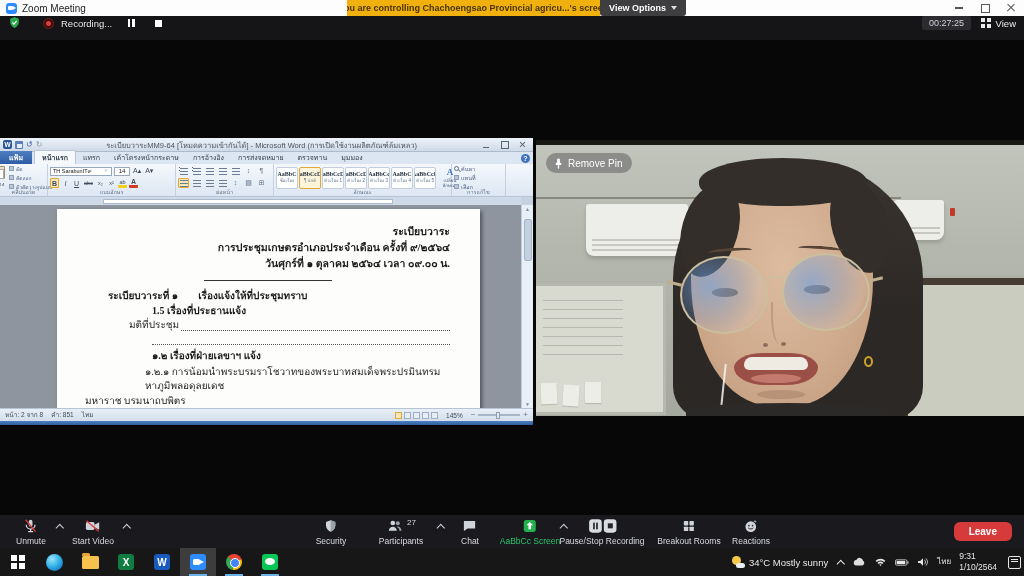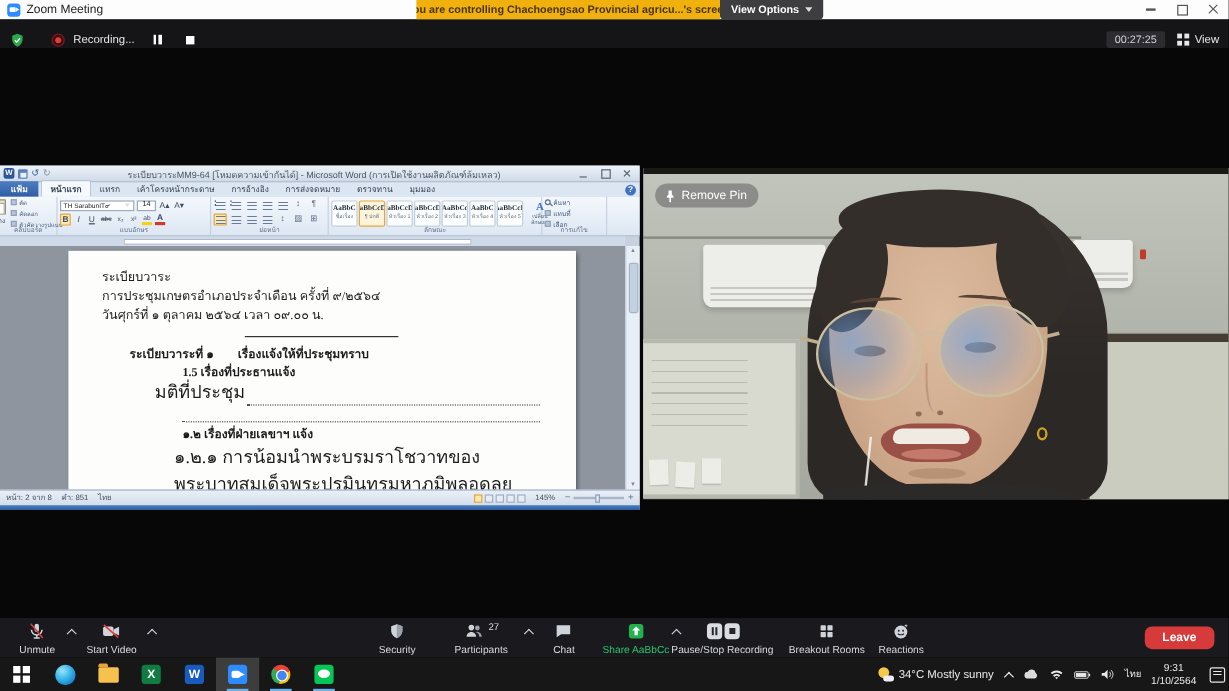--- a/index.html
+++ b/index.html
@@ -20,21 +20,21 @@
     font-size:9px;font-weight:bold;display:flex;align-items:center;justify-content:center;gap:5px;border-radius:0 0 3px 3px;cursor:pointer}
   .caret-down{width:0;height:0;border-left:3.5px solid transparent;border-right:3.5px solid transparent;border-top:4px solid #ddd}
   .win-controls{position:absolute;right:0;top:0;height:16px;display:flex}
   .wc{width:26px;height:16px;display:flex;align-items:center;justify-content:center;position:relative}
   .wc-min::after{content:"";width:8px;height:1.5px;background:#555}
   .wc-max::after{content:"";width:7px;height:7px;border:1.2px solid #555}
   .wc-close::before,.wc-close::after{content:"";position:absolute;width:10px;height:1.4px;background:#555}
   .wc-close::before{transform:rotate(45deg)}.wc-close::after{transform:rotate(-45deg)}
 
   
-  .controlbar{position:absolute;top:16px;left:0;right:0;height:24px;background:#151517;z-index:29;display:flex;align-items:flex-end}
+  .controlbar{position:absolute;top:16px;left:0;right:0;height:24px;background:#151517;z-index:29;display:flex;align-items:flex-start}
   .shield-ok{margin-left:8px}
   .rec-group{display:flex;align-items:center;gap:7px;margin-left:22px}
   .rec-dot{width:11px;height:11px;border-radius:50%;background:#3b0d0d;border:1.5px solid #7a1d1d;position:relative}
   .rec-dot::after{content:"";position:absolute;inset:2px;border-radius:50%;background:#e23b3b}
   .rec-label{color:#e6e6e6;font-size:9.5px}
   .rec-btn{width:16px;height:14px;display:flex;align-items:center;justify-content:center;gap:2px;cursor:pointer;margin-left:4px}
   .rec-btn .bar{width:2.5px;height:8px;background:#fff}
   .rec-btn .sq{width:7px;height:7px;background:#fff}
   .cb-right{margin-left:auto;display:flex;align-items:center;gap:10px;margin-right:8px}
   .timerbox{background:#2c2c30;border-radius:2px;padding:2px 7px;font-size:9px;color:#cfd2d8}
@@ -115,24 +115,24 @@
   .erow{display:flex;align-items:center;gap:2px;font-size:5.5px;color:#44597a}
   .mag{width:5px;height:5px;border:1px solid #5f7188;border-radius:50%;position:relative}
   .mag::after{content:"";position:absolute;right:-2px;bottom:-1px;width:2.5px;height:1px;background:#5f7188;transform:rotate(45deg)}
 
   .w-ruler{position:absolute;top:59px;left:0;right:12px;height:8px;background:#cfdae8}
   .w-ruler .band{position:absolute;left:103px;width:290px;top:1.5px;bottom:1.5px;background:#fff;border:0.5px solid #aebbcd}
 
   .w-doc{position:absolute;top:67px;bottom:17px;left:0;right:12px;background:#8e959f;overflow:hidden}
   .page{position:absolute;left:57px;top:4px;width:423px;height:420px;background:#fdfdfc;box-shadow:2px 2px 4px rgba(0,0,0,.45);
     padding:15px 30px 0 28px;font-family:"Liberation Serif","DejaVu Serif",serif;color:#1c1c1c}
-  .t-c{text-align:left;font-weight:normal;font-size:10.5px;line-height:1.5}
+  .t-c{text-align:right;font-weight:bold;font-size:10.5px;line-height:1.5}
   .divider{width:128px;border-top:1.2px solid #333;margin:9px auto 7px}
   .agendarow{display:flex;gap:20px;margin-left:23px;font-weight:bold;font-size:10px;line-height:1.5}
-  .bline{font-size:15px;line-height:1.45}
+  .bline{font-size:10px;line-height:1.45}
   .ind1{margin-left:67px;font-weight:bold;font-size:10px;line-height:1.5}
   .resrow{display:flex;align-items:flex-end;margin-left:44px}
   .dotfill{flex:1;border-bottom:1.3px dotted #555;margin:0 0 2px 2px}
   .dotline{margin-left:67px;height:12px;border-bottom:1.3px dotted #555}
   .ind2{margin-left:60px}
 
   .w-scroll{position:absolute;top:67px;bottom:17px;right:0;width:12px;background:#e9eff6;border-left:1px solid #c0ccd9}
   .w-scroll .arr{position:absolute;left:0;right:0;text-align:center;font-size:5px;color:#7a8ba0}
   .w-scroll .up{top:1px}.w-scroll .dn{bottom:1px}
   .w-thumb{position:absolute;left:1.5px;right:1.5px;top:14px;height:42px;background:#c3d0e0;border:1px solid #a5b4c7;border-radius:2px}
@@ -243,21 +243,21 @@
   .lineapp::after{content:"";position:absolute;left:3px;top:4px;width:10px;height:7px;background:#fff;border-radius:50%}
   .tray{margin-left:auto;display:flex;align-items:center;gap:8px;padding-right:3px;color:#e8e8e8}
   .weather{display:flex;align-items:center;gap:5px;font-size:9.5px;cursor:pointer}
   .sunico{width:12px;height:12px;position:relative}
   .sunico::before{content:"";position:absolute;left:0;top:0;width:9px;height:9px;border-radius:50%;background:#f7c948}
   .sunico::after{content:"";position:absolute;right:-1px;bottom:0;width:9px;height:5.5px;border-radius:5px;background:#ecf0f4}
   .tray-chev{width:8px;height:8px;position:relative;cursor:pointer}
   .tray-chev::after{content:"";position:absolute;left:1.5px;top:2.5px;width:4.5px;height:4.5px;border-left:1.4px solid #e8e8e8;border-top:1.4px solid #e8e8e8;transform:rotate(45deg)}
   .tico{display:flex;align-items:center;justify-content:center;cursor:pointer}
   .langind{font-size:8px;line-height:1}
-  .clock{text-align:center;font-size:8.5px;line-height:1.3;cursor:pointer}
+  .clock{text-align:left;font-size:8.5px;line-height:1.3;cursor:pointer}
   .notif{width:13px;height:13px;border:1.2px solid #e8e8e8;border-radius:2px;position:relative;margin-left:3px;cursor:pointer}
   .notif::after{content:"";position:absolute;left:2px;top:2.5px;width:7px;height:5px;
     background:repeating-linear-gradient(180deg,#e8e8e8 0 1px,transparent 1px 2.5px)}
   svg{display:block}
 </style>
 </head>
 <body>
 
 <div class="screen">
 
@@ -656,21 +656,21 @@
       <span>Chat</span>
     </div>
 
     <div class="zbtn green" style="left:530px">
       <span class="iconrow">
           <svg width="16" height="16" viewBox="0 0 24 24">
         <rect x="3" y="3" width="18" height="18" rx="4" fill="#23b14d"></rect>
         <path d="M12 6l5 5h-3v6h-4v-6H7z" fill="#fff"></path>
           </svg>
         </span>
-      <span>Share AaBbCc</span>
+      <span>AaBbCc Screen</span>
     </div>
     <span class="chev" style="left:560px"></span>
 
     <div class="zbtn" style="left:602px">
       <span class="iconrow">
           <svg width="34" height="16" viewBox="0 0 44 24">
         <rect x="2" y="2" width="19" height="20" rx="5" fill="#d9dce1"></rect>
         <rect x="8" y="7" width="2.5" height="10" fill="#26262a"></rect>
         <rect x="12.5" y="7" width="2.5" height="10" fill="#26262a"></rect>
         <rect x="24" y="2" width="19" height="20" rx="5" fill="#d9dce1"></rect>

